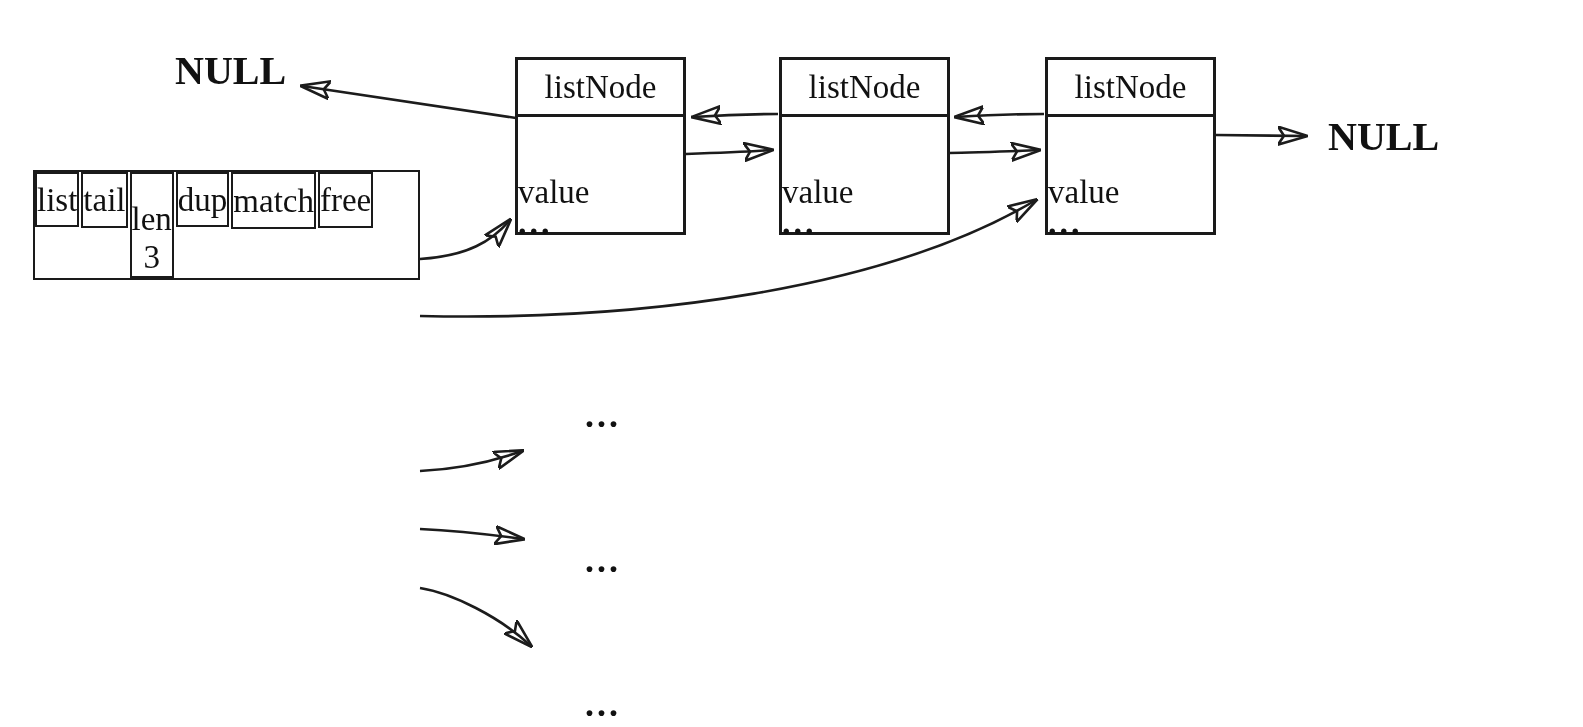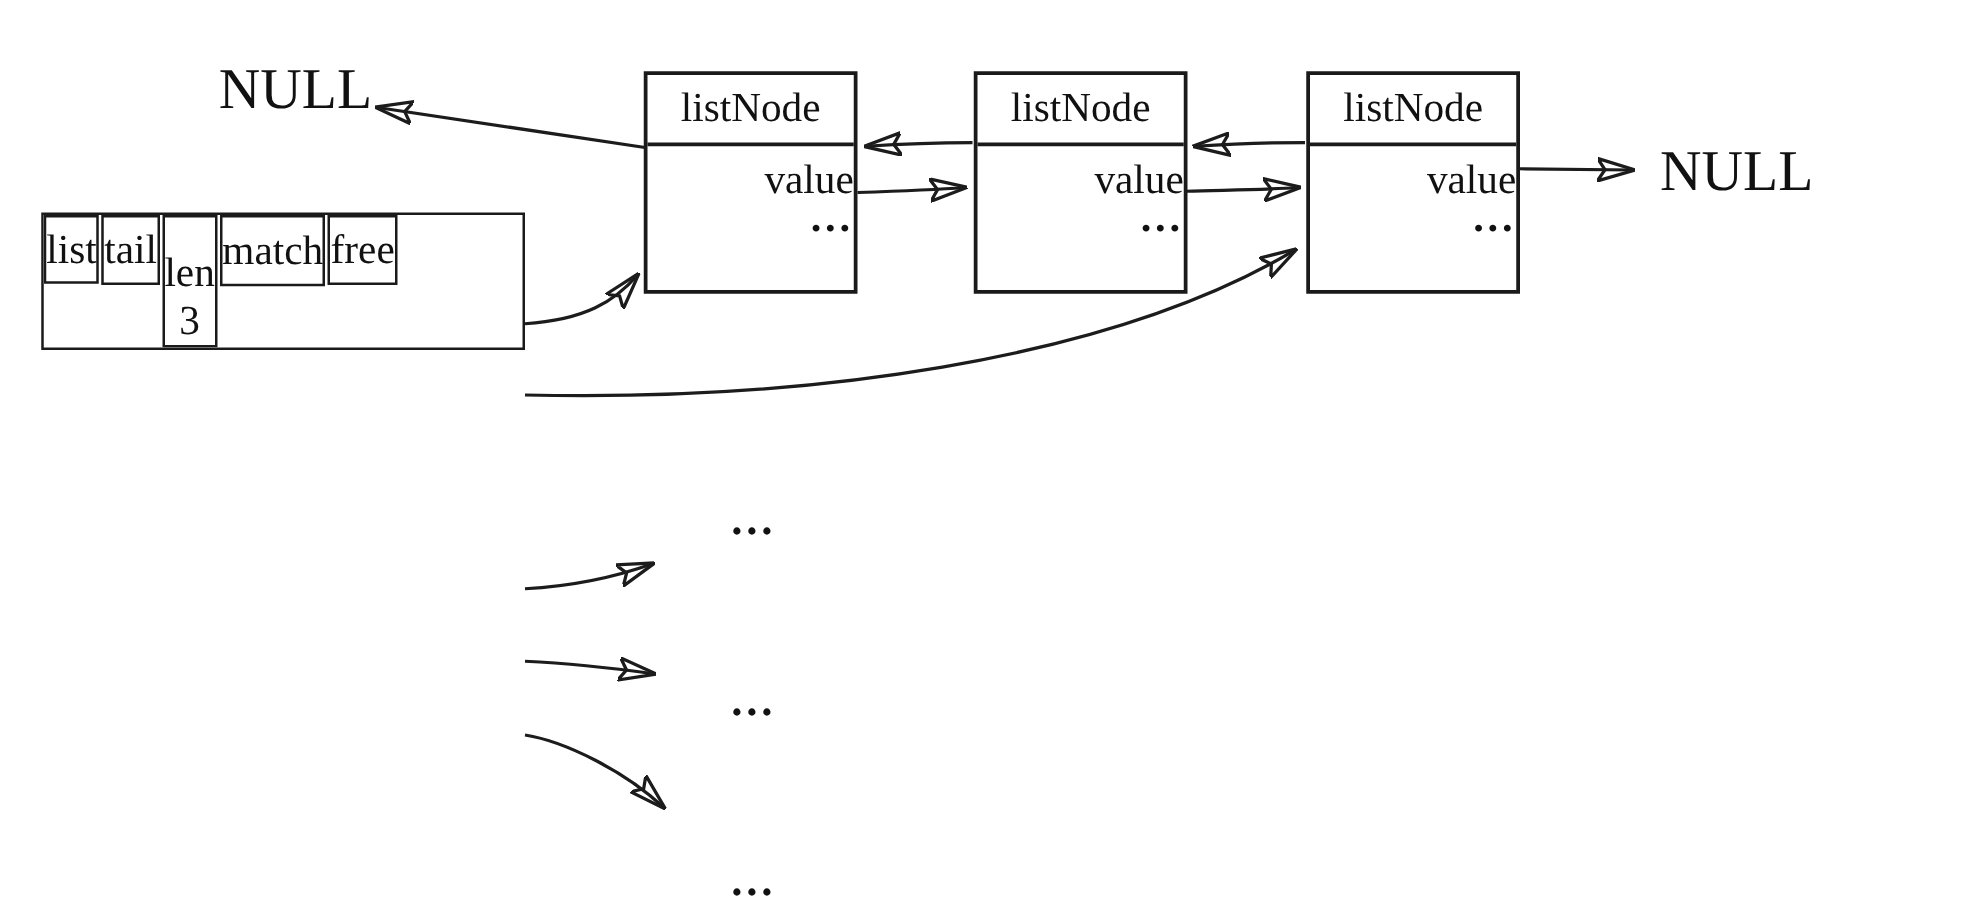--- a/index.html
+++ b/index.html
@@ -63,31 +63,33 @@
     height: 57px;
     border-bottom: 3px solid #1a1a1a;
     display: flex;
     align-items: center;
     justify-content: center;
     font-size: 33px;
   }
   .node-body {
     display: flex;
     flex-direction: column;
-    align-items: flex-end;
+    align-items: flex-start;
+    margin-top: 48px;
   }
   .node-value { font-size: 33px; line-height: 40px; margin-top: 7px; }
   .node-dots  { font-size: 34px; line-height: 22px; font-weight: bold; letter-spacing: 3px; }
 
   .null-label {
     position: absolute;
-    font-size: 46px;
+    font-size: 40px;
     line-height: 38px;
     z-index: 2;
     white-space: nowrap;
+    font-weight: bold;
   }
   .dots-label {
     position: absolute;
     font-size: 36px;
     line-height: 36px;
     font-weight: bold;
     letter-spacing: 3px;
     z-index: 2;
   }
 </style>
@@ -119,20 +121,23 @@
     <div class="struct-row r-h55">
       <span>list</span>
     </div>
     <div class="struct-row r-h56">
       <span>tail</span>
     </div>
     <div class="struct-row r-tall">
       <span>len</span>
       <span>3</span>
     </div>
+    <div class="struct-row r-h55">
+      <span>dup</span>
+    </div>
     <div class="struct-row r-h57">
       <span>match</span>
     </div>
     <div class="struct-row r-h56">
       <span>free</span>
     </div>
   </div>
 
   <div class="node" style="left:515px;">
     <div class="node-header">listNode</div>

